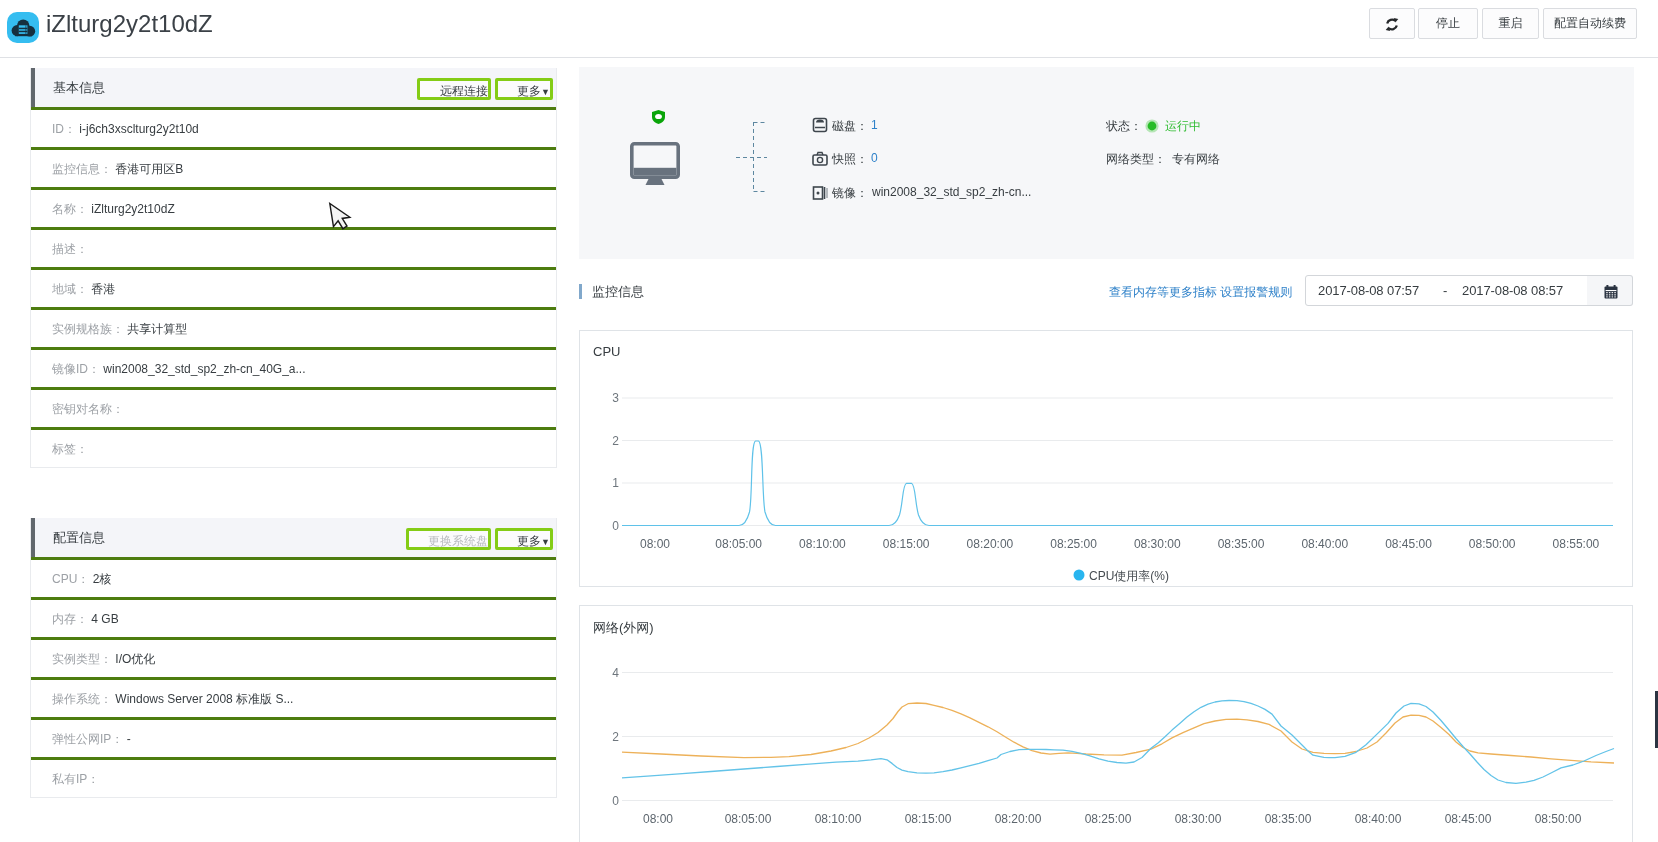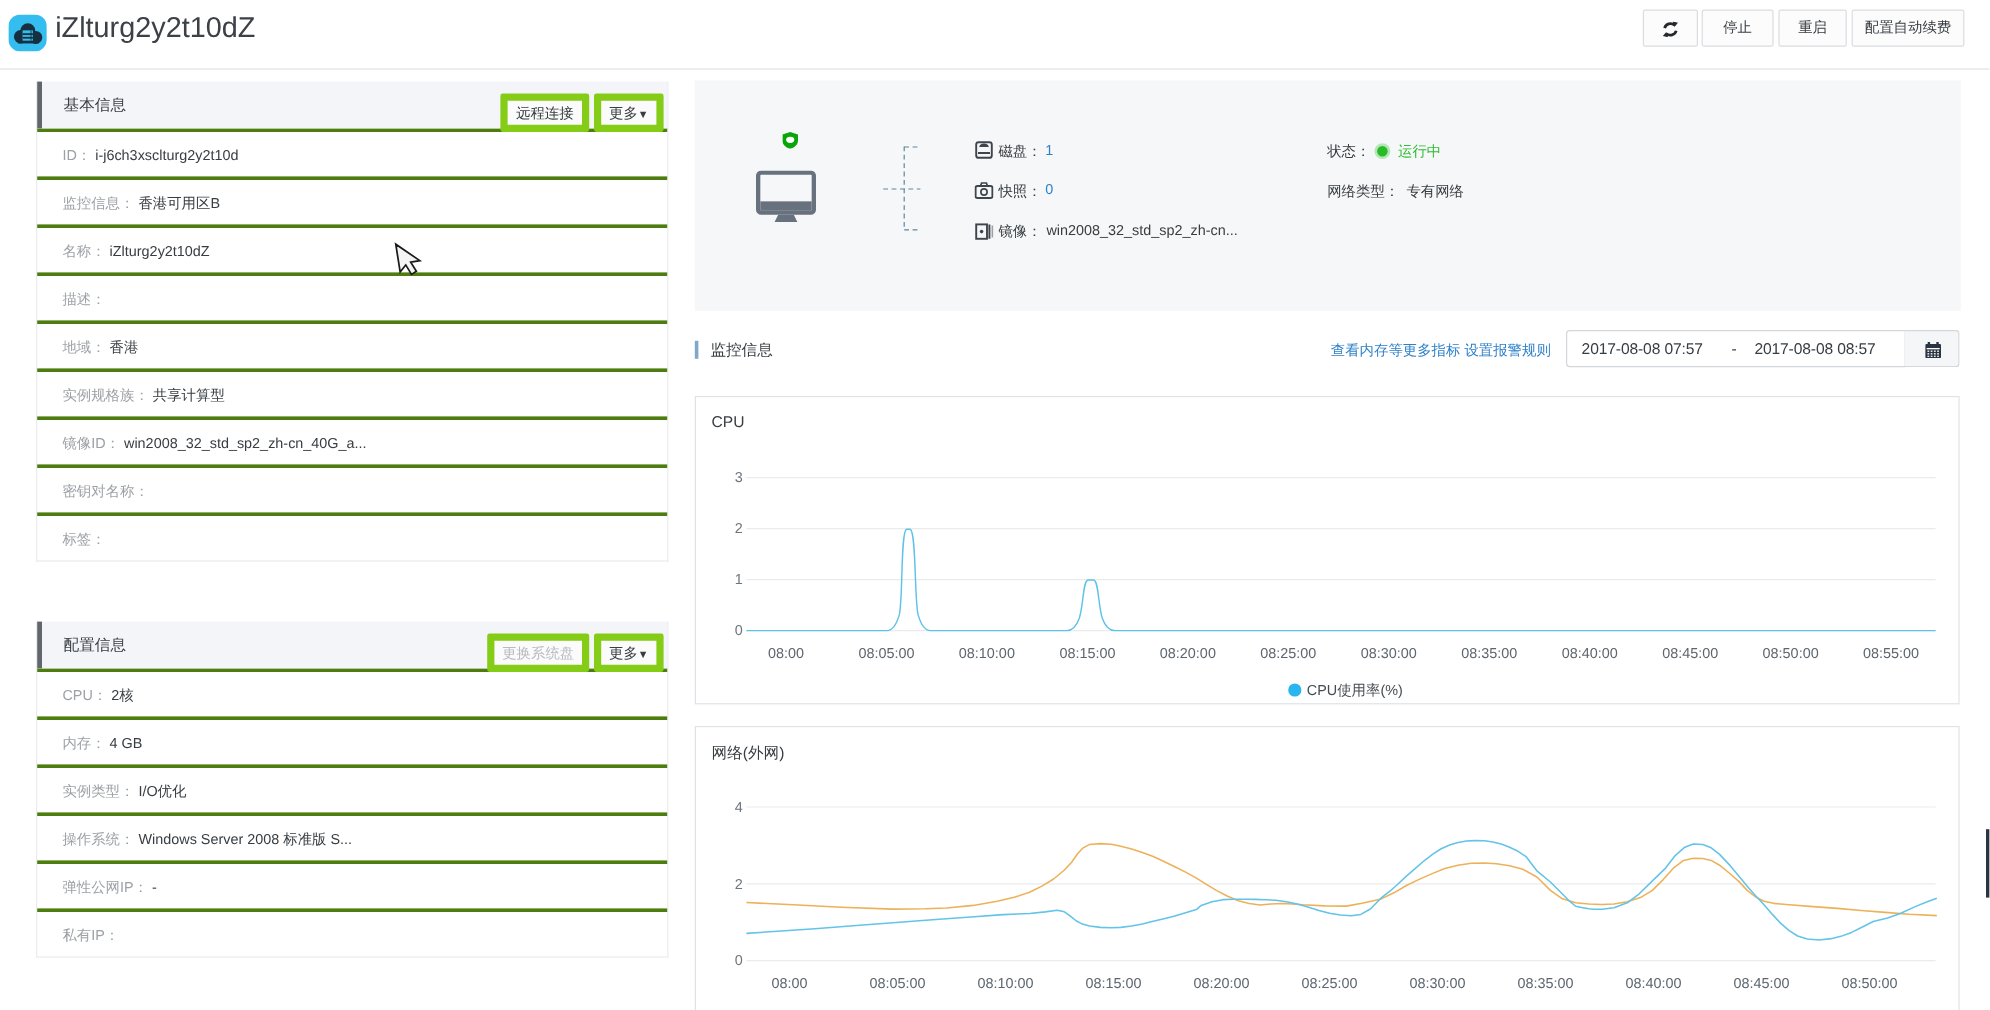--- a/index.html
+++ b/index.html
@@ -7,22 +7,22 @@
 .abs { position:absolute; }
 
 .title { position:absolute; left:46px; top:10px; font-size:24px; color:#3b4147; }
 .topdiv { position:absolute; left:0; top:57px; width:1658px; height:1px; background:#dfe1e5; }
 .tbtn { position:absolute; top:8px; height:31px; border:1px solid #dadce0; background:#fcfcfd; border-radius:2px;
   color:#373d41; font-size:12px; text-align:center; line-height:29px; }
 
 .panel { position:absolute; left:6px; width:527px; background:#fff; border:1px solid #e9ebee; border-top:none;margin-left:24px; }
 .phead { position:relative; height:39px; background:#f4f5f9; border-left:4px solid #61676d;
   line-height:39px; padding-left:18px; font-size:13px; color:#373d41; }
-.pbtn { position:absolute; height:32px; border:6px solid #84cc16; background:#fbfbfc; border-radius:2px; color:#373d41;
-  font-size:12px; text-align:center; line-height:21px; top:10px; }
+.pbtn { position:absolute; height:22px; border:3px solid #84cc16; background:#fbfbfc; border-radius:2px; color:#373d41;
+  font-size:12px; text-align:right; line-height:21px; top:10px; }
 .row { height:40px; line-height:39px; border-top:3px solid #4d7c0f; padding-left:21px; font-size:12px;
   white-space:nowrap; overflow:hidden; }
 .row:first-of-type { border-top:none; }
 .lab { color:#9da1a6; }
 .val { color:#373d41; }
 
 .infobox { position:absolute; left:579px; top:67px; width:1055px; height:192px; background:#f6f7f9; }
 .ilab { color:#373d41; font-size:12px; position:absolute; }
 .blue { color:#2e81c9; }
 .green { color:#30bc32; }

